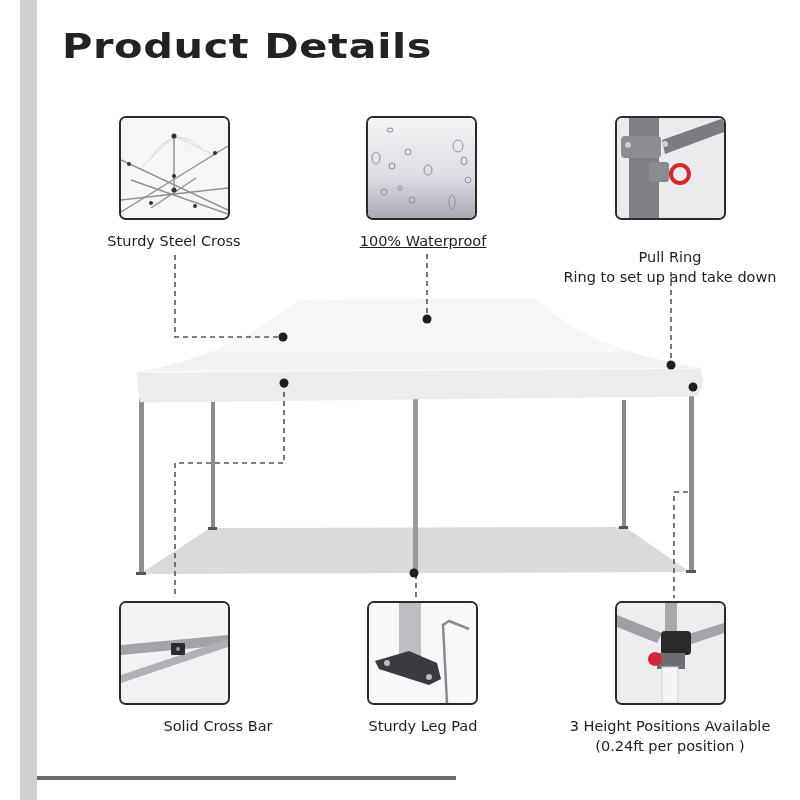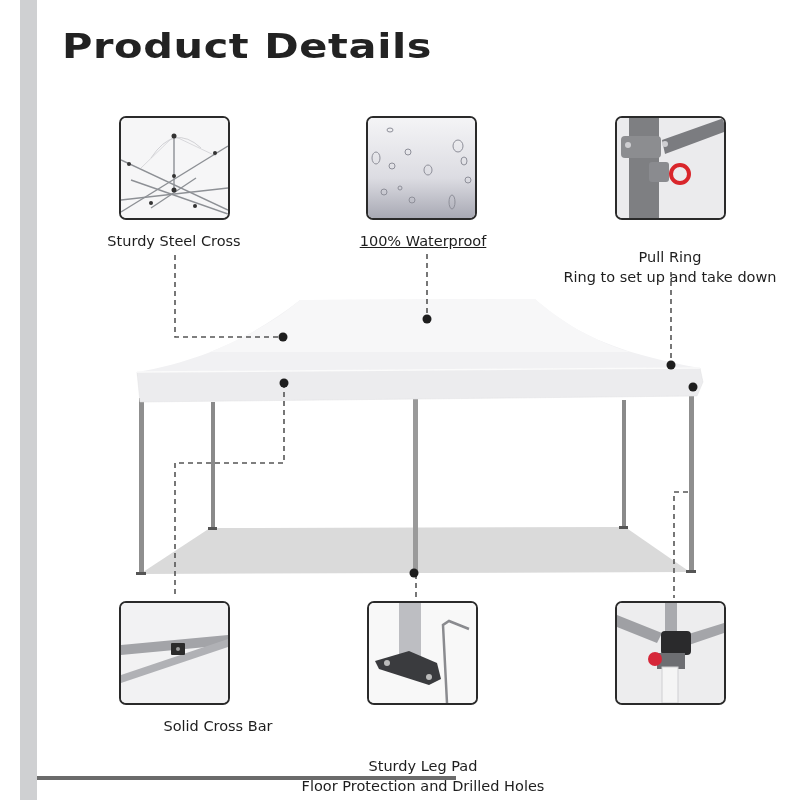--- a/index.html
+++ b/index.html
@@ -159,20 +159,21 @@
 <div class="caption" style="left:423px; top:231px;text-decoration:underline;">
   <div>100% Waterproof</div>
 </div>
 <div class="caption" style="left:670px; top:231px;margin-top:16px;">
   <div>Pull Ring</div>
   <div>Ring to set up and take down</div>
 </div>
 <div class="caption" style="left:174px; top:716px;margin-left:44px;">
   <div>Solid Cross Bar</div>
 </div>
-<div class="caption" style="left:423px; top:716px;margin-top:40px;">
+<div class="caption" style="left:423px; top:716px;">
   <div>Sturdy Leg Pad</div>
-  <div>Floor Protection and Drilled Holes</div>
 </div>
 <div class="caption" style="left:670px; top:716px;">
+  <div>3 Height Positions Available</div>
+  <div>(0.24ft per position )</div>
 </div>
 
 <div class="bottom-rule"></div>
 
 </body></html>

